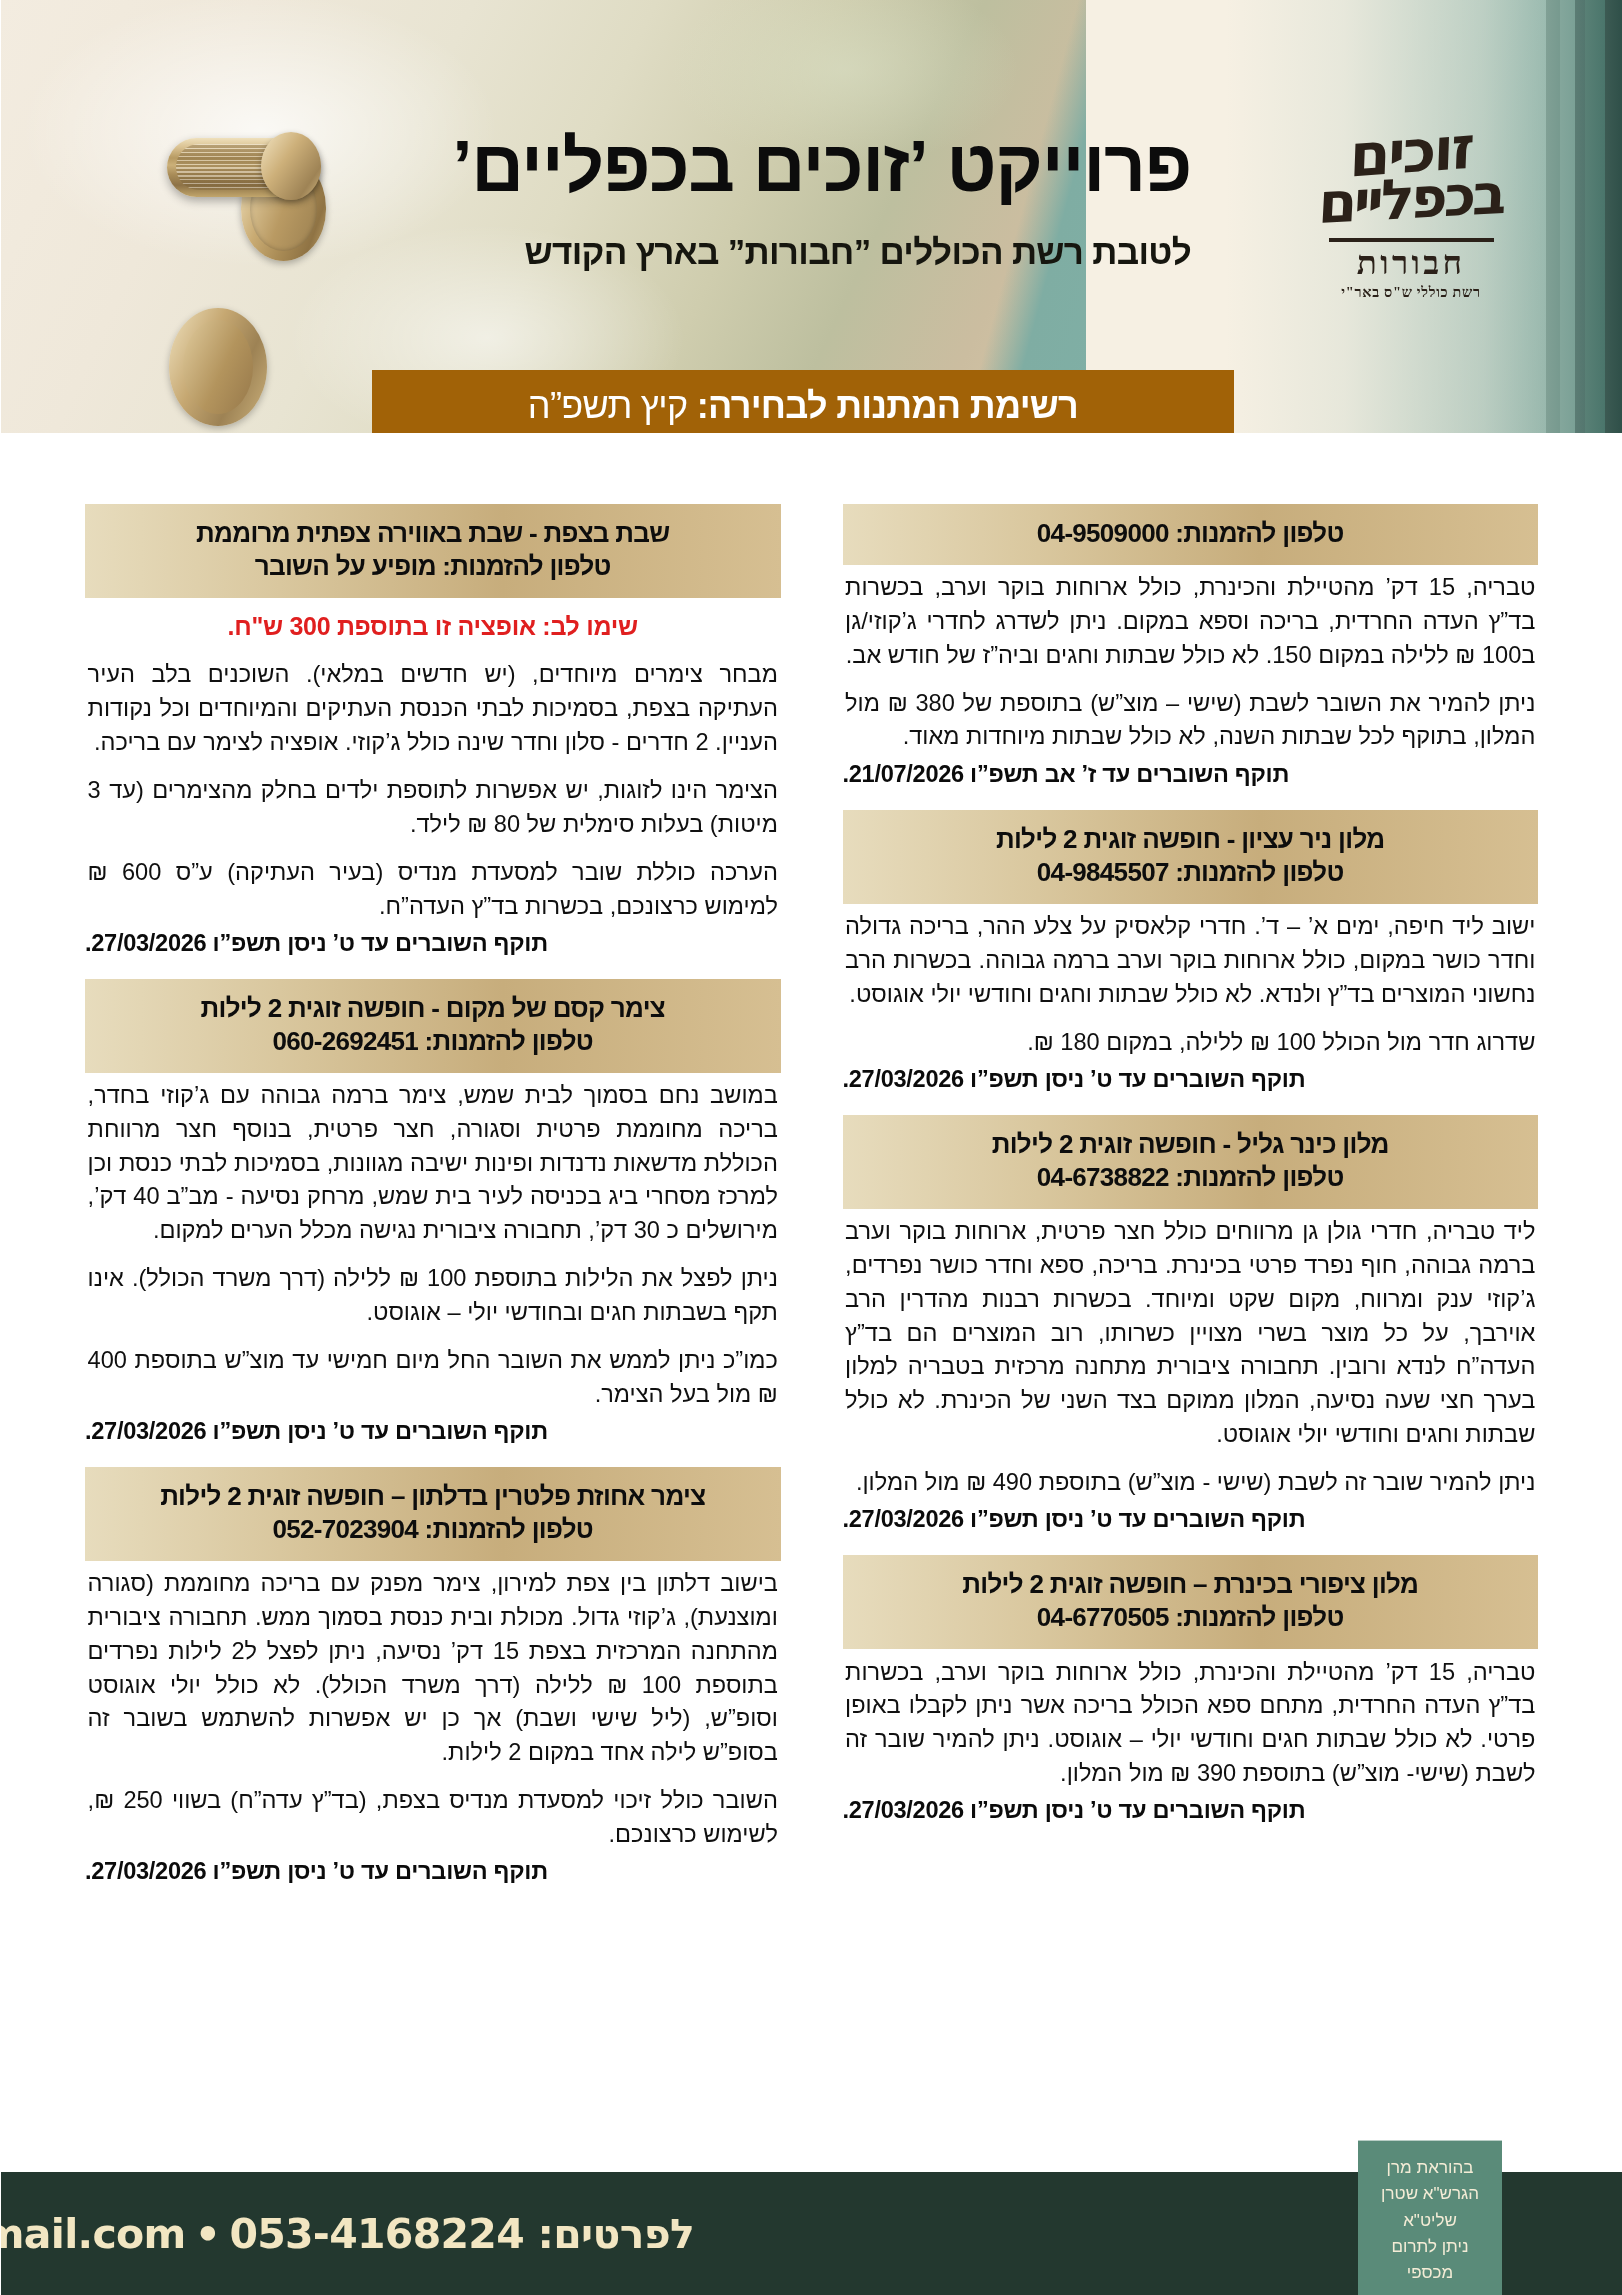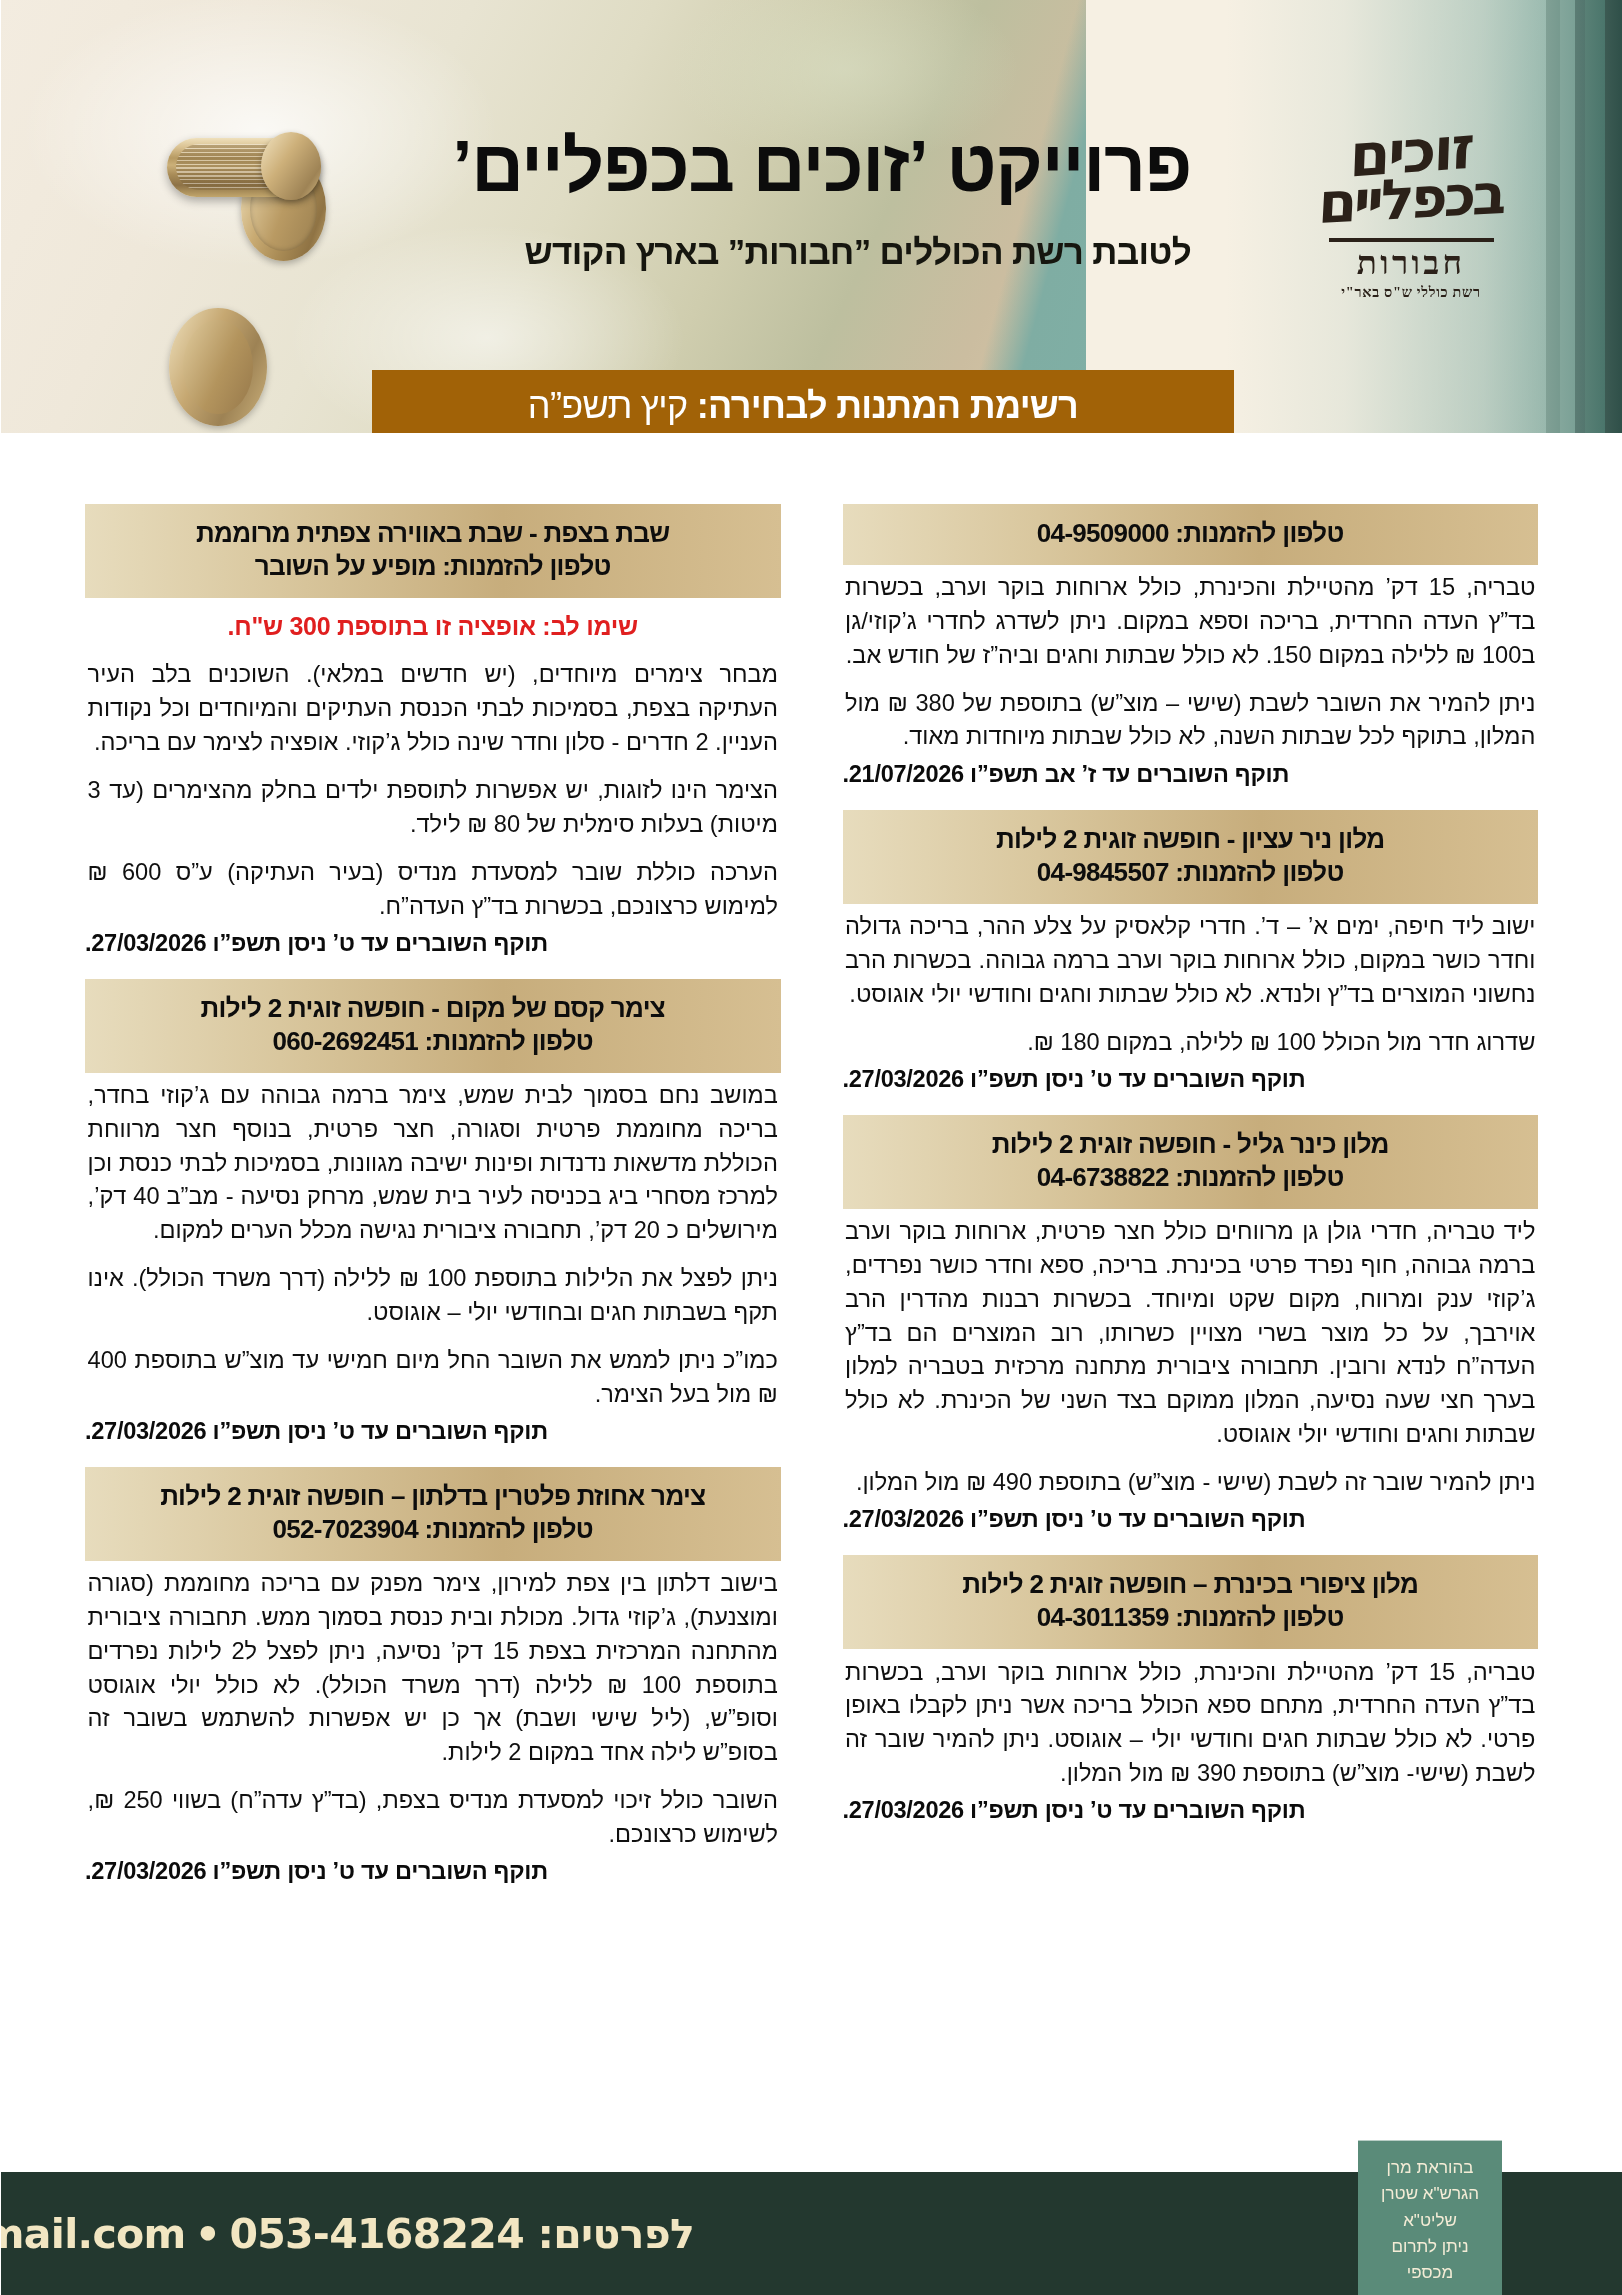--- a/index.html
+++ b/index.html
@@ -405,21 +405,21 @@
           </div>
           <div class="card-body">
             <p>ליד טבריה, חדרי גולן גן מרווחים כולל חצר פרטית, ארוחות בוקר וערב ברמה גבוהה, חוף נפרד פרטי בכינרת. בריכה, ספא וחדר כושר נפרדים, ג’קוזי ענק ומרווח, מקום שקט ומיוחד. בכשרות רבנות מהדרין הרב אוירבך, על כל מוצר בשרי מצויין כשרותו, רוב המוצרים הם בד”ץ העדה”ח לנדא ורובין. תחבורה ציבורית מתחנה מרכזית בטבריה למלון בערך חצי שעה נסיעה, המלון ממוקם בצד השני של הכינרת. לא כולל שבתות וחגים וחודשי יולי אוגוסט.</p>
             <p>ניתן להמיר שובר זה לשבת (שישי - מוצ”ש) בתוספת  490 ₪ מול המלון.</p>
           </div>
           <div class="valid">תוקף השוברים עד ט’ ניסן תשפ”ו 27/03/2026.</div>
         </div>
         <div class="card">
           <div class="card-head">
             <div class="line">מלון ציפורי בכינרת – חופשה זוגית 2 לילות</div>
-            <div class="line">טלפון להזמנות: 04-3011359</div>
+            <div class="line">טלפון להזמנות: 04-6770505</div>
           </div>
           <div class="card-body">
             <p>טבריה, 15 דק’ מהטיילת והכינרת, כולל ארוחות בוקר וערב, בכשרות בד”ץ העדה החרדית, מתחם ספא הכולל בריכה אשר ניתן לקבלו באופן פרטי. לא כולל שבתות חגים וחודשי יולי – אוגוסט. ניתן להמיר שובר זה לשבת (שישי- מוצ”ש) בתוספת 390 ₪ מול המלון.</p>
           </div>
           <div class="valid">תוקף השוברים עד ט’ ניסן תשפ”ו 27/03/2026.</div>
         </div>
       </div>
     <div class="col" id="col-left">
         <div class="card">
           <div class="card-head">
@@ -433,21 +433,21 @@
             <p>הערכה כוללת שובר למסעדת מנדיס (בעיר העתיקה) ע”ס 600 ₪ למימוש כרצונכם, בכשרות בד”ץ העדה”ח.</p>
           </div>
           <div class="valid">תוקף השוברים עד ט’ ניסן תשפ”ו 27/03/2026.</div>
         </div>
         <div class="card">
           <div class="card-head">
             <div class="line">צימר קסם של מקום - חופשה זוגית 2 לילות</div>
             <div class="line">טלפון להזמנות: 060-2692451</div>
           </div>
           <div class="card-body">
-            <p>במושב נחם בסמוך לבית שמש, צימר ברמה גבוהה עם ג’קוזי בחדר, בריכה מחוממת פרטית וסגורה, חצר פרטית, בנוסף חצר מרווחת הכוללת מדשאות נדנדות ופינות ישיבה מגוונות, בסמיכות לבתי כנסת וכן למרכז מסחרי ביג בכניסה לעיר בית שמש, מרחק נסיעה - מב”ב 40 דק’, מירושלים כ 20 דק’, תחבורה ציבורית נגישה מכלל הערים למקום.</p>
+            <p>במושב נחם בסמוך לבית שמש, צימר ברמה גבוהה עם ג’קוזי בחדר, בריכה מחוממת פרטית וסגורה, חצר פרטית, בנוסף חצר מרווחת הכוללת מדשאות נדנדות ופינות ישיבה מגוונות, בסמיכות לבתי כנסת וכן למרכז מסחרי ביג בכניסה לעיר בית שמש, מרחק נסיעה - מב”ב 40 דק’, מירושלים כ 30 דק’, תחבורה ציבורית נגישה מכלל הערים למקום.</p>
             <p>ניתן לפצל את הלילות בתוספת 100 ₪ ללילה (דרך משרד הכולל). אינו תקף בשבתות חגים ובחודשי יולי – אוגוסט.</p>
             <p>כמו”כ ניתן לממש את השובר החל מיום חמישי עד מוצ”ש בתוספת 400 ₪ מול בעל הצימר.</p>
           </div>
           <div class="valid">תוקף השוברים עד ט’ ניסן תשפ”ו 27/03/2026.</div>
         </div>
         <div class="card">
           <div class="card-head">
             <div class="line">צימר אחוזת פלטרין בדלתון – חופשה זוגית 2 לילות</div>
             <div class="line">טלפון להזמנות: 052-7023904</div>
           </div>

